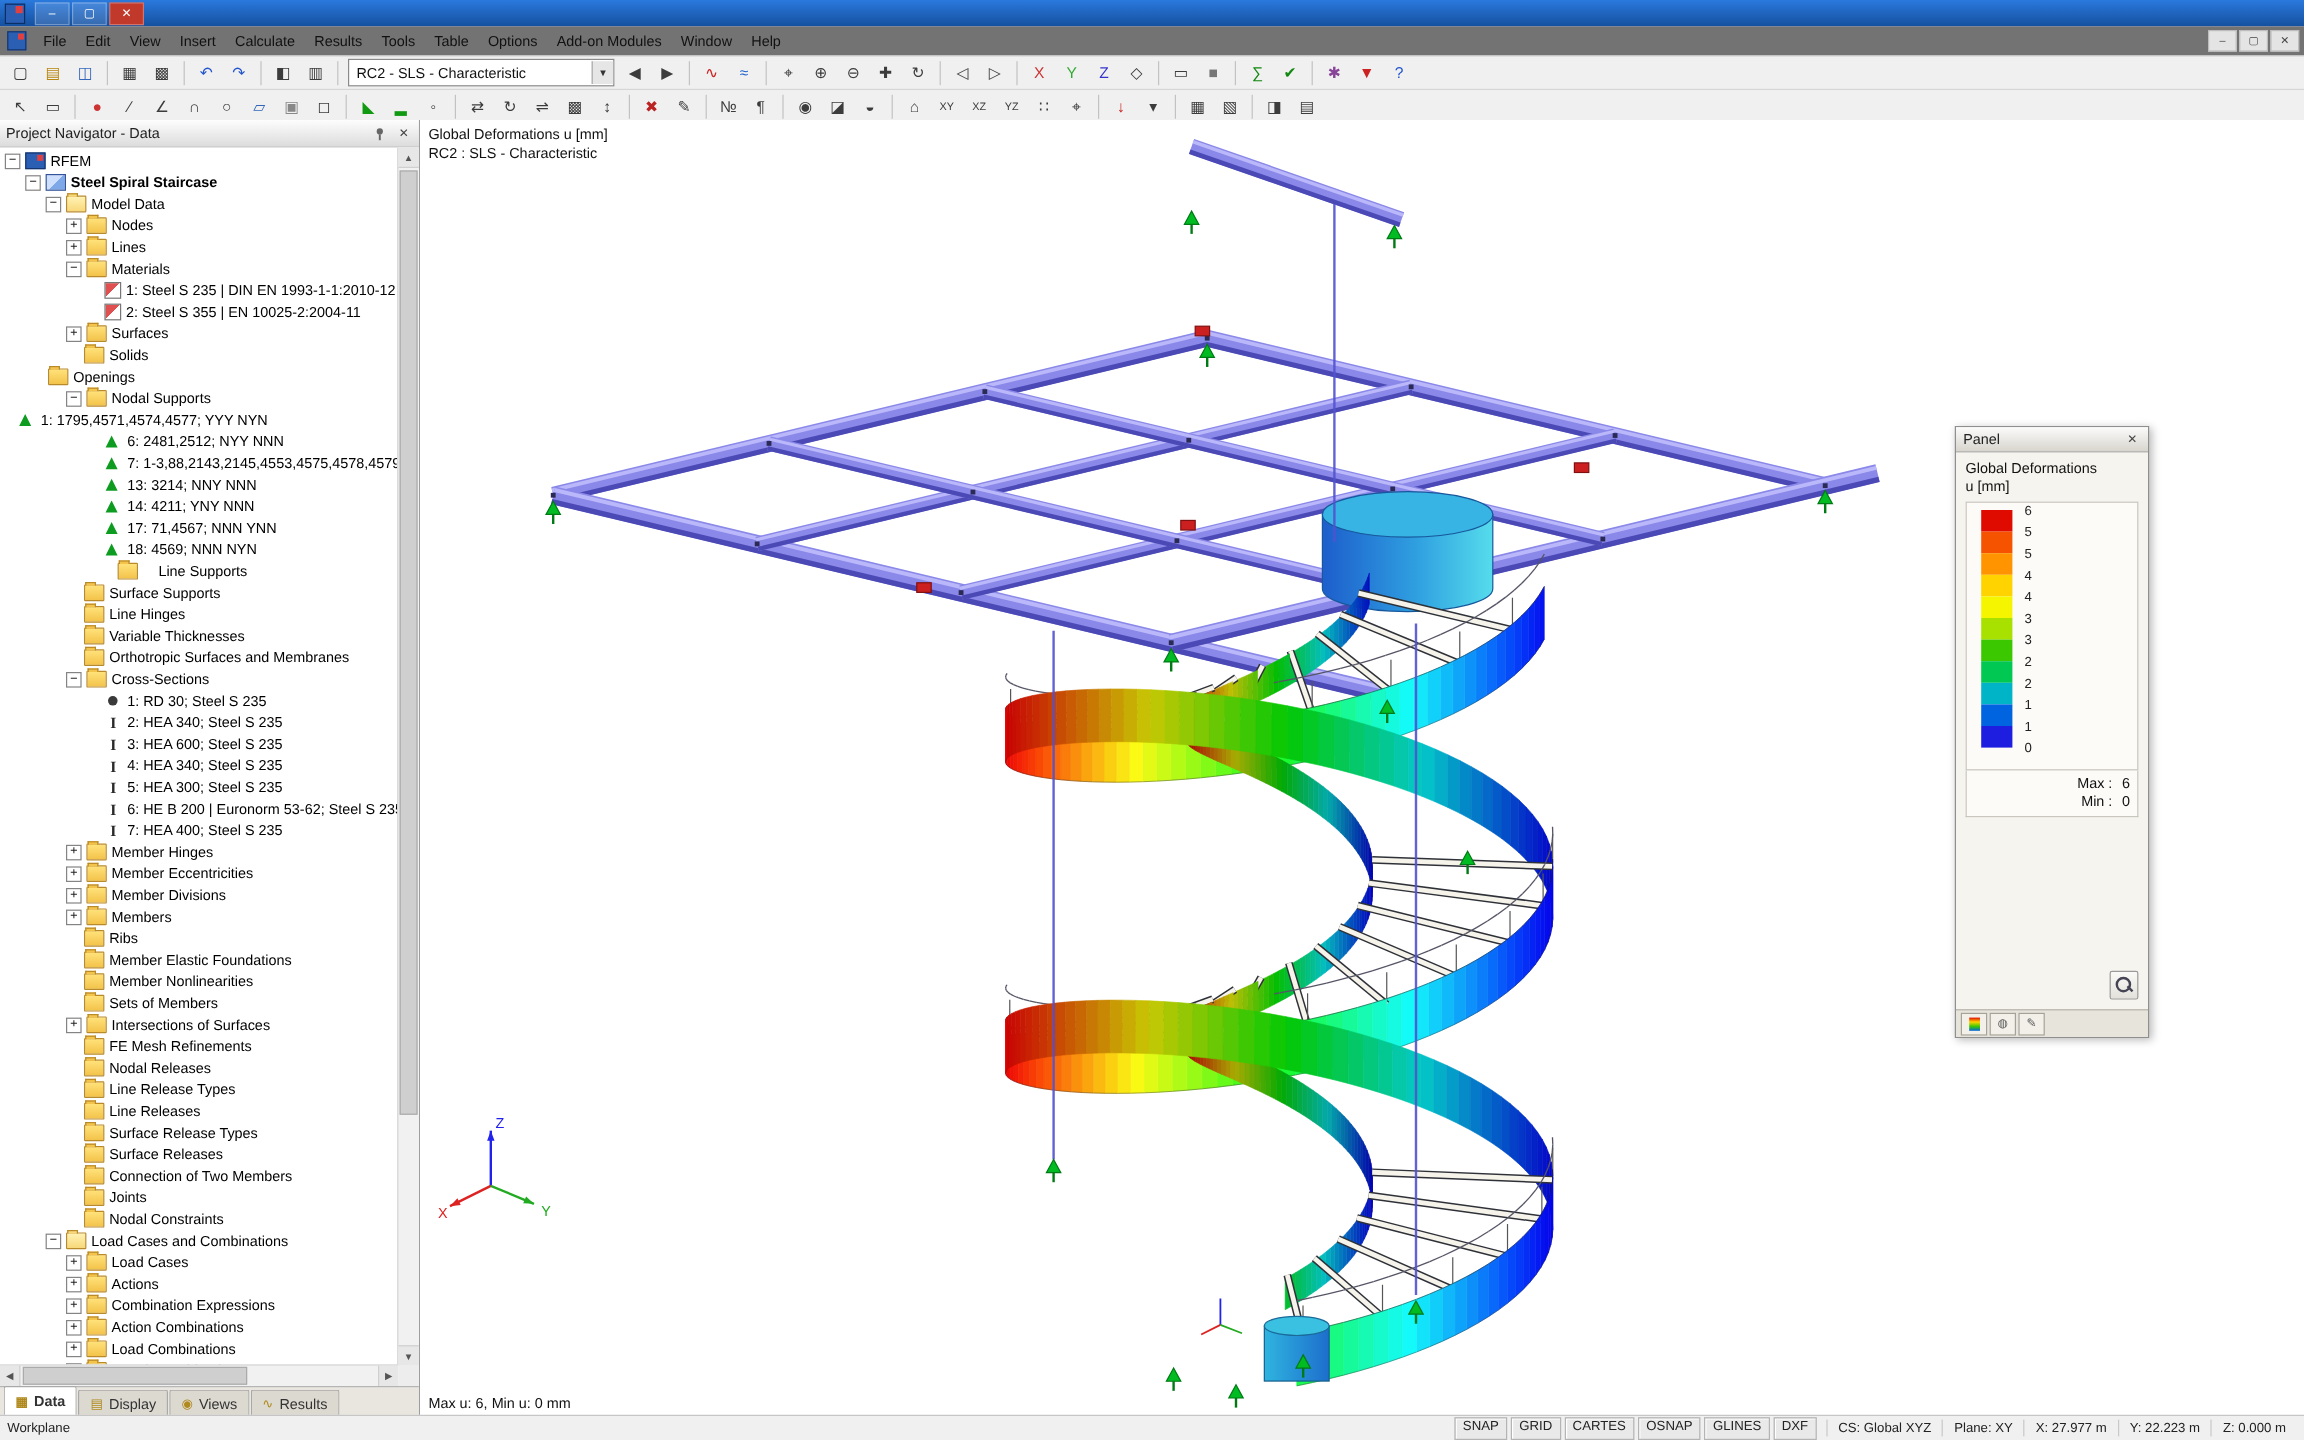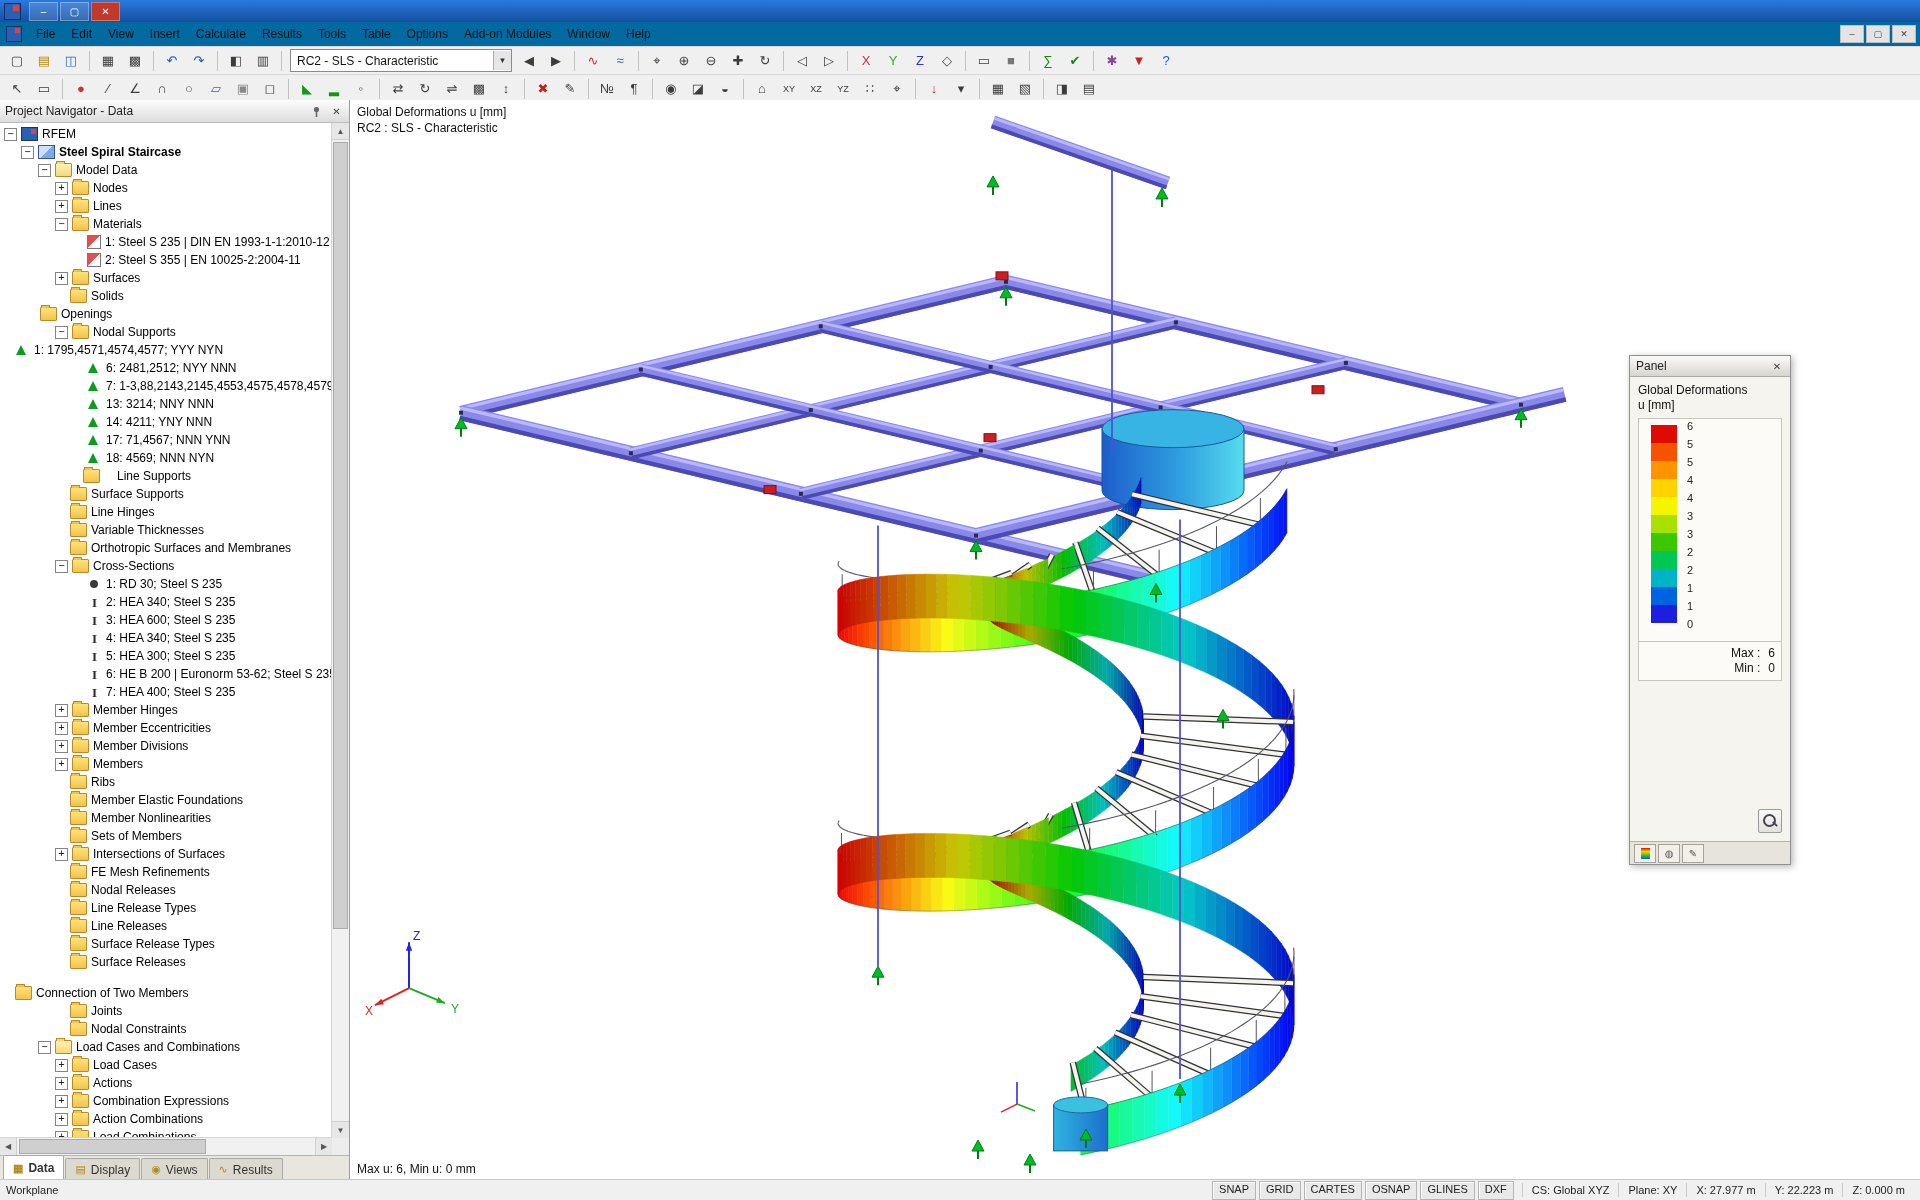--- a/index.html
+++ b/index.html
@@ -10,21 +10,21 @@
   .titlebar{height:22px;background:linear-gradient(#2a79dd,#15509f);color:#fff;display:flex;
             align-items:center;padding:0 4px;}
   .app-icon{width:15px;height:15px;margin-right:6px;background:#2b5fb4;border:1px solid #0a2f66;position:relative;}
   .app-icon::after{content:"";position:absolute;right:1px;top:1px;width:6px;height:6px;background:#e04040;}
   .title-text{flex:1;font-size:12px;}
   .win-btn{width:27px;height:17px;margin-left:2px;display:flex;align-items:center;justify-content:center;
            font-size:10px;color:#fff;background:rgba(255,255,255,.14);border:1px solid rgba(255,255,255,.3);}
   .win-btn.close{background:#c0392b;}
 
   
-  .menubar{height:24px;background:#0369a1;border-bottom:1px solid #d9d9d9;display:flex;align-items:center;padding:0 4px;}
+  .menubar{height:24px;background:#737373;border-bottom:1px solid #d9d9d9;display:flex;align-items:center;padding:0 4px;}
   .mdi-icon{width:14px;height:14px;background:#2b5fb4;border:1px solid #17356b;margin:0 6px 0 2px;position:relative;}
   .mdi-icon::after{content:"";position:absolute;right:1px;top:1px;width:5px;height:5px;background:#e04040;}
   .menu-item{padding:4px 8px;color:#111;}
   .menu-spacer{flex:1;}
   .mdi-btn{width:22px;height:16px;margin-left:2px;display:flex;align-items:center;justify-content:center;
            font-size:9px;color:#444;background:#e4e4e4;border:1px solid #bdbdbd;}
 
   
   .toolbar{height:27px;background:#f0f0f0;border-bottom:1px solid #d6d6d6;display:flex;align-items:center;
            padding:0 4px;gap:1px;}
@@ -513,21 +513,21 @@
           <div class="tree-row" style="padding-left: 72px;">
             <span class="exp-spacer"></span>
             <span class="tree-icon icon-support"></span>
             <span class="tree-label">17: 71,4567; NNN YNN</span>
           </div>
           <div class="tree-row" style="padding-left: 72px;">
             <span class="exp-spacer"></span>
             <span class="tree-icon icon-support"></span>
             <span class="tree-label">18: 4569; NNN NYN</span>
           </div>
-          <div class="tree-row" style="padding-left: 55px; gap: 13px;">
+          <div class="tree-row" style="padding-left: 70px; gap: 13px;">
             <span class="exp-spacer"></span>
             <span class="tree-icon icon-folder"></span>
             <span class="tree-label">Line Supports</span>
           </div>
           <div class="tree-row" style="padding-left: 55px;">
             <span class="exp-spacer"></span>
             <span class="tree-icon icon-folder"></span>
             <span class="tree-label">Surface Supports</span>
           </div>
           <div class="tree-row" style="padding-left: 55px;">
@@ -653,21 +653,21 @@
           <div class="tree-row" style="padding-left: 55px;">
             <span class="exp-spacer"></span>
             <span class="tree-icon icon-folder"></span>
             <span class="tree-label">Surface Release Types</span>
           </div>
           <div class="tree-row" style="padding-left: 55px;">
             <span class="exp-spacer"></span>
             <span class="tree-icon icon-folder"></span>
             <span class="tree-label">Surface Releases</span>
           </div>
-          <div class="tree-row" style=" margin-top: 13px;">
+          <div class="tree-row" style="padding-left: 55px;">
             <span class="exp-spacer"></span>
             <span class="tree-icon icon-folder"></span>
             <span class="tree-label">Connection of Two Members</span>
           </div>
           <div class="tree-row" style="padding-left: 55px;">
             <span class="exp-spacer"></span>
             <span class="tree-icon icon-folder"></span>
             <span class="tree-label">Joints</span>
           </div>
           <div class="tree-row" style="padding-left: 55px;">

